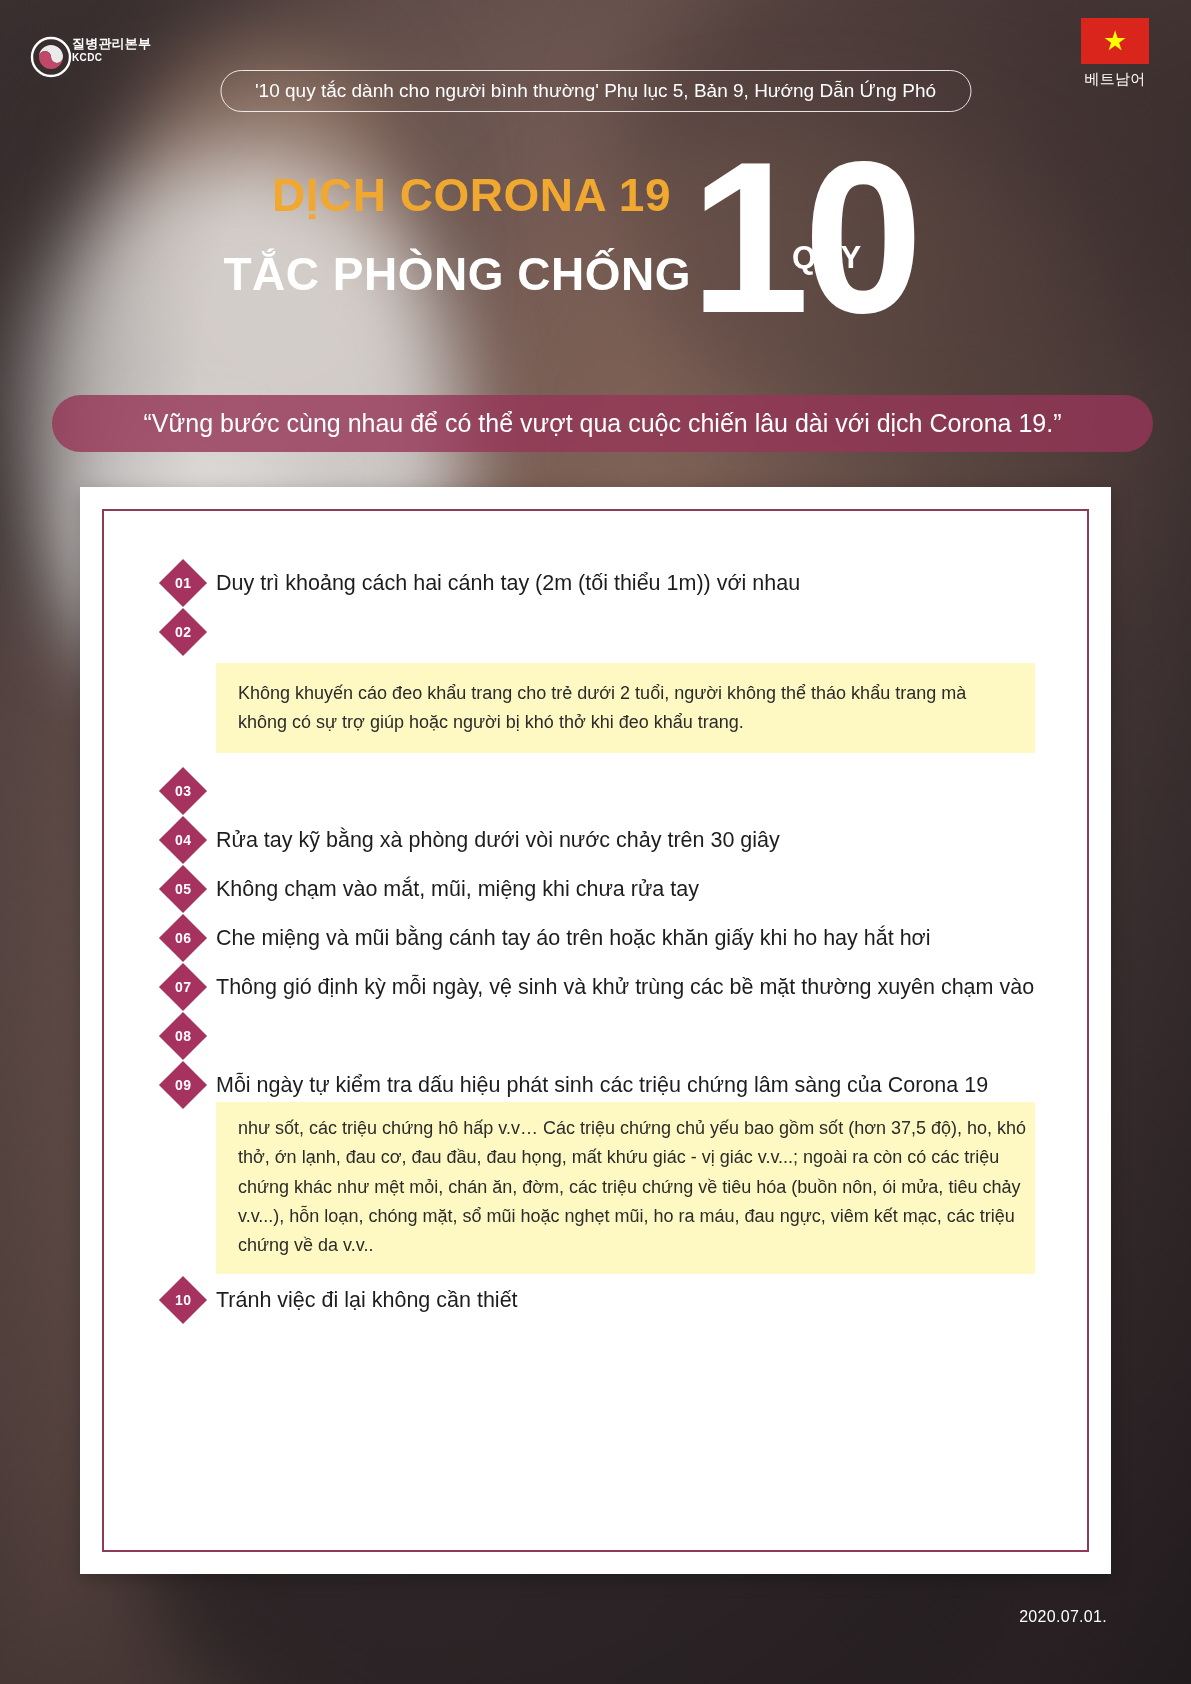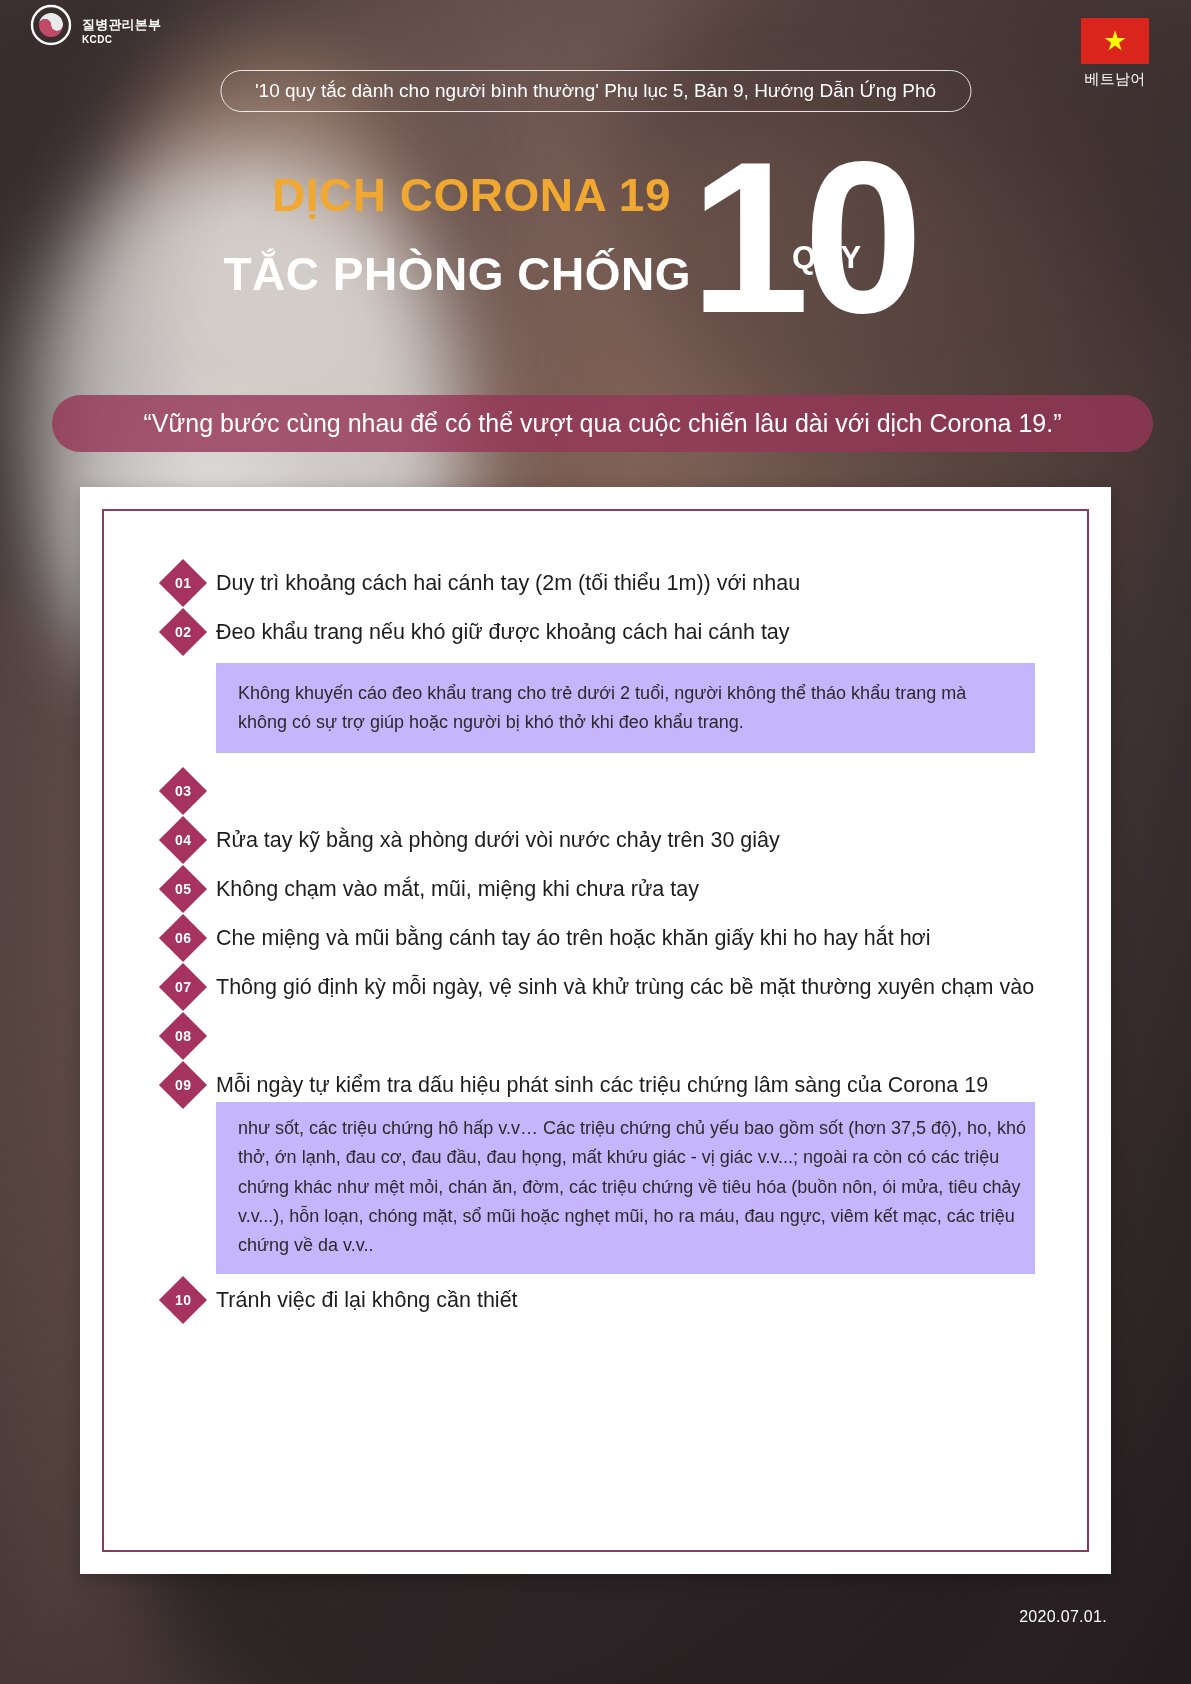--- a/index.html
+++ b/index.html
@@ -34,22 +34,22 @@
   .b6 { width: 900px; height: 520px; left: 140px; bottom: -120px; background: rgba(48,40,42,.9); }
   .b7 { width: 260px; height: 260px; left: 60px; top: 430px; background: rgba(240,238,236,.55); }
   .b8 { width: 380px; height: 300px; left: 220px; top: 620px; background: rgba(70,58,58,.85); }
   .vignette {
     position: absolute; inset: 0;
     background: radial-gradient(ellipse at 35% 25%, rgba(0,0,0,0) 20%, rgba(35,28,30,.55) 70%, rgba(30,24,26,.85) 100%);
   }
 
   
   .kcdc-logo {
-    position: absolute; left: 30px; top: 4px;
-    display: flex; align-items: flex-end; gap: 10px;
+    position: absolute; left: 30px; top: 36px;
+    display: flex; align-items: flex-start; 
   }
   .kcdc-mark { width: 42px; height: 42px; position: relative; }
   .kcdc-text { color: #ffffff; line-height: 1.25; }
   .kcdc-text .kr { font-size: 13px; font-weight: bold; letter-spacing: .2px; }
   .kcdc-text .en { font-size: 10px; font-weight: bold; letter-spacing: .4px; }
 
   .flag-box { position: absolute; right: 28px; top: 18px; text-align: center; width: 96px; }
   .flag {
     width: 68px; height: 46px; margin: 0 auto;
     background: #da251d; position: relative; display: block;
@@ -129,21 +129,21 @@
     display: flex; align-items: center; justify-content: center;
   }
   .badge span {
     transform: rotate(-45deg);
     color: #ffffff; font-size: 14px; font-weight: bold; letter-spacing: .5px;
   }
   .item-text {
     font-size: 21.5px; color: #1d1d1d; line-height: 1.35; padding-top: 4px;
   }
   .note {
-    background: #c4b5fd;
+    background: #fef9c3;
     margin: 4px 0 20px 60px;
     padding: 16px 22px;
     font-size: 18px; color: #2b2b2b; line-height: 1.62;
   }
   .note.tight { margin-top: -2px; margin-bottom: 8px; padding: 12px 5px 14px 22px; }
 
   .date {
     position: absolute; right: 84px; bottom: 58px;
     color: #ffffff; font-size: 16px; letter-spacing: .3px;
   }
@@ -205,21 +205,20 @@
           <span class="badge">
               <span>01</span>
             </span>
           <span class="item-text">Duy trì khoảng cách hai cánh tay (2m (tối thiểu 1m)) với nhau</span>
         </div>
 
         <div class="item">
           <span class="badge">
               <span>02</span>
             </span>
-          <span class="item-text">Đeo khẩu trang nếu khó giữ được khoảng cách hai cánh tay</span>
         </div>
         <div class="note">Không khuyến cáo đeo khẩu trang cho trẻ dưới 2 tuổi, người không thể tháo khẩu trang mà không có sự trợ giúp hoặc người bị khó thở khi đeo khẩu trang.</div>
 
         <div class="item">
           <span class="badge">
               <span>03</span>
             </span>
         </div>
 
         <div class="item">

